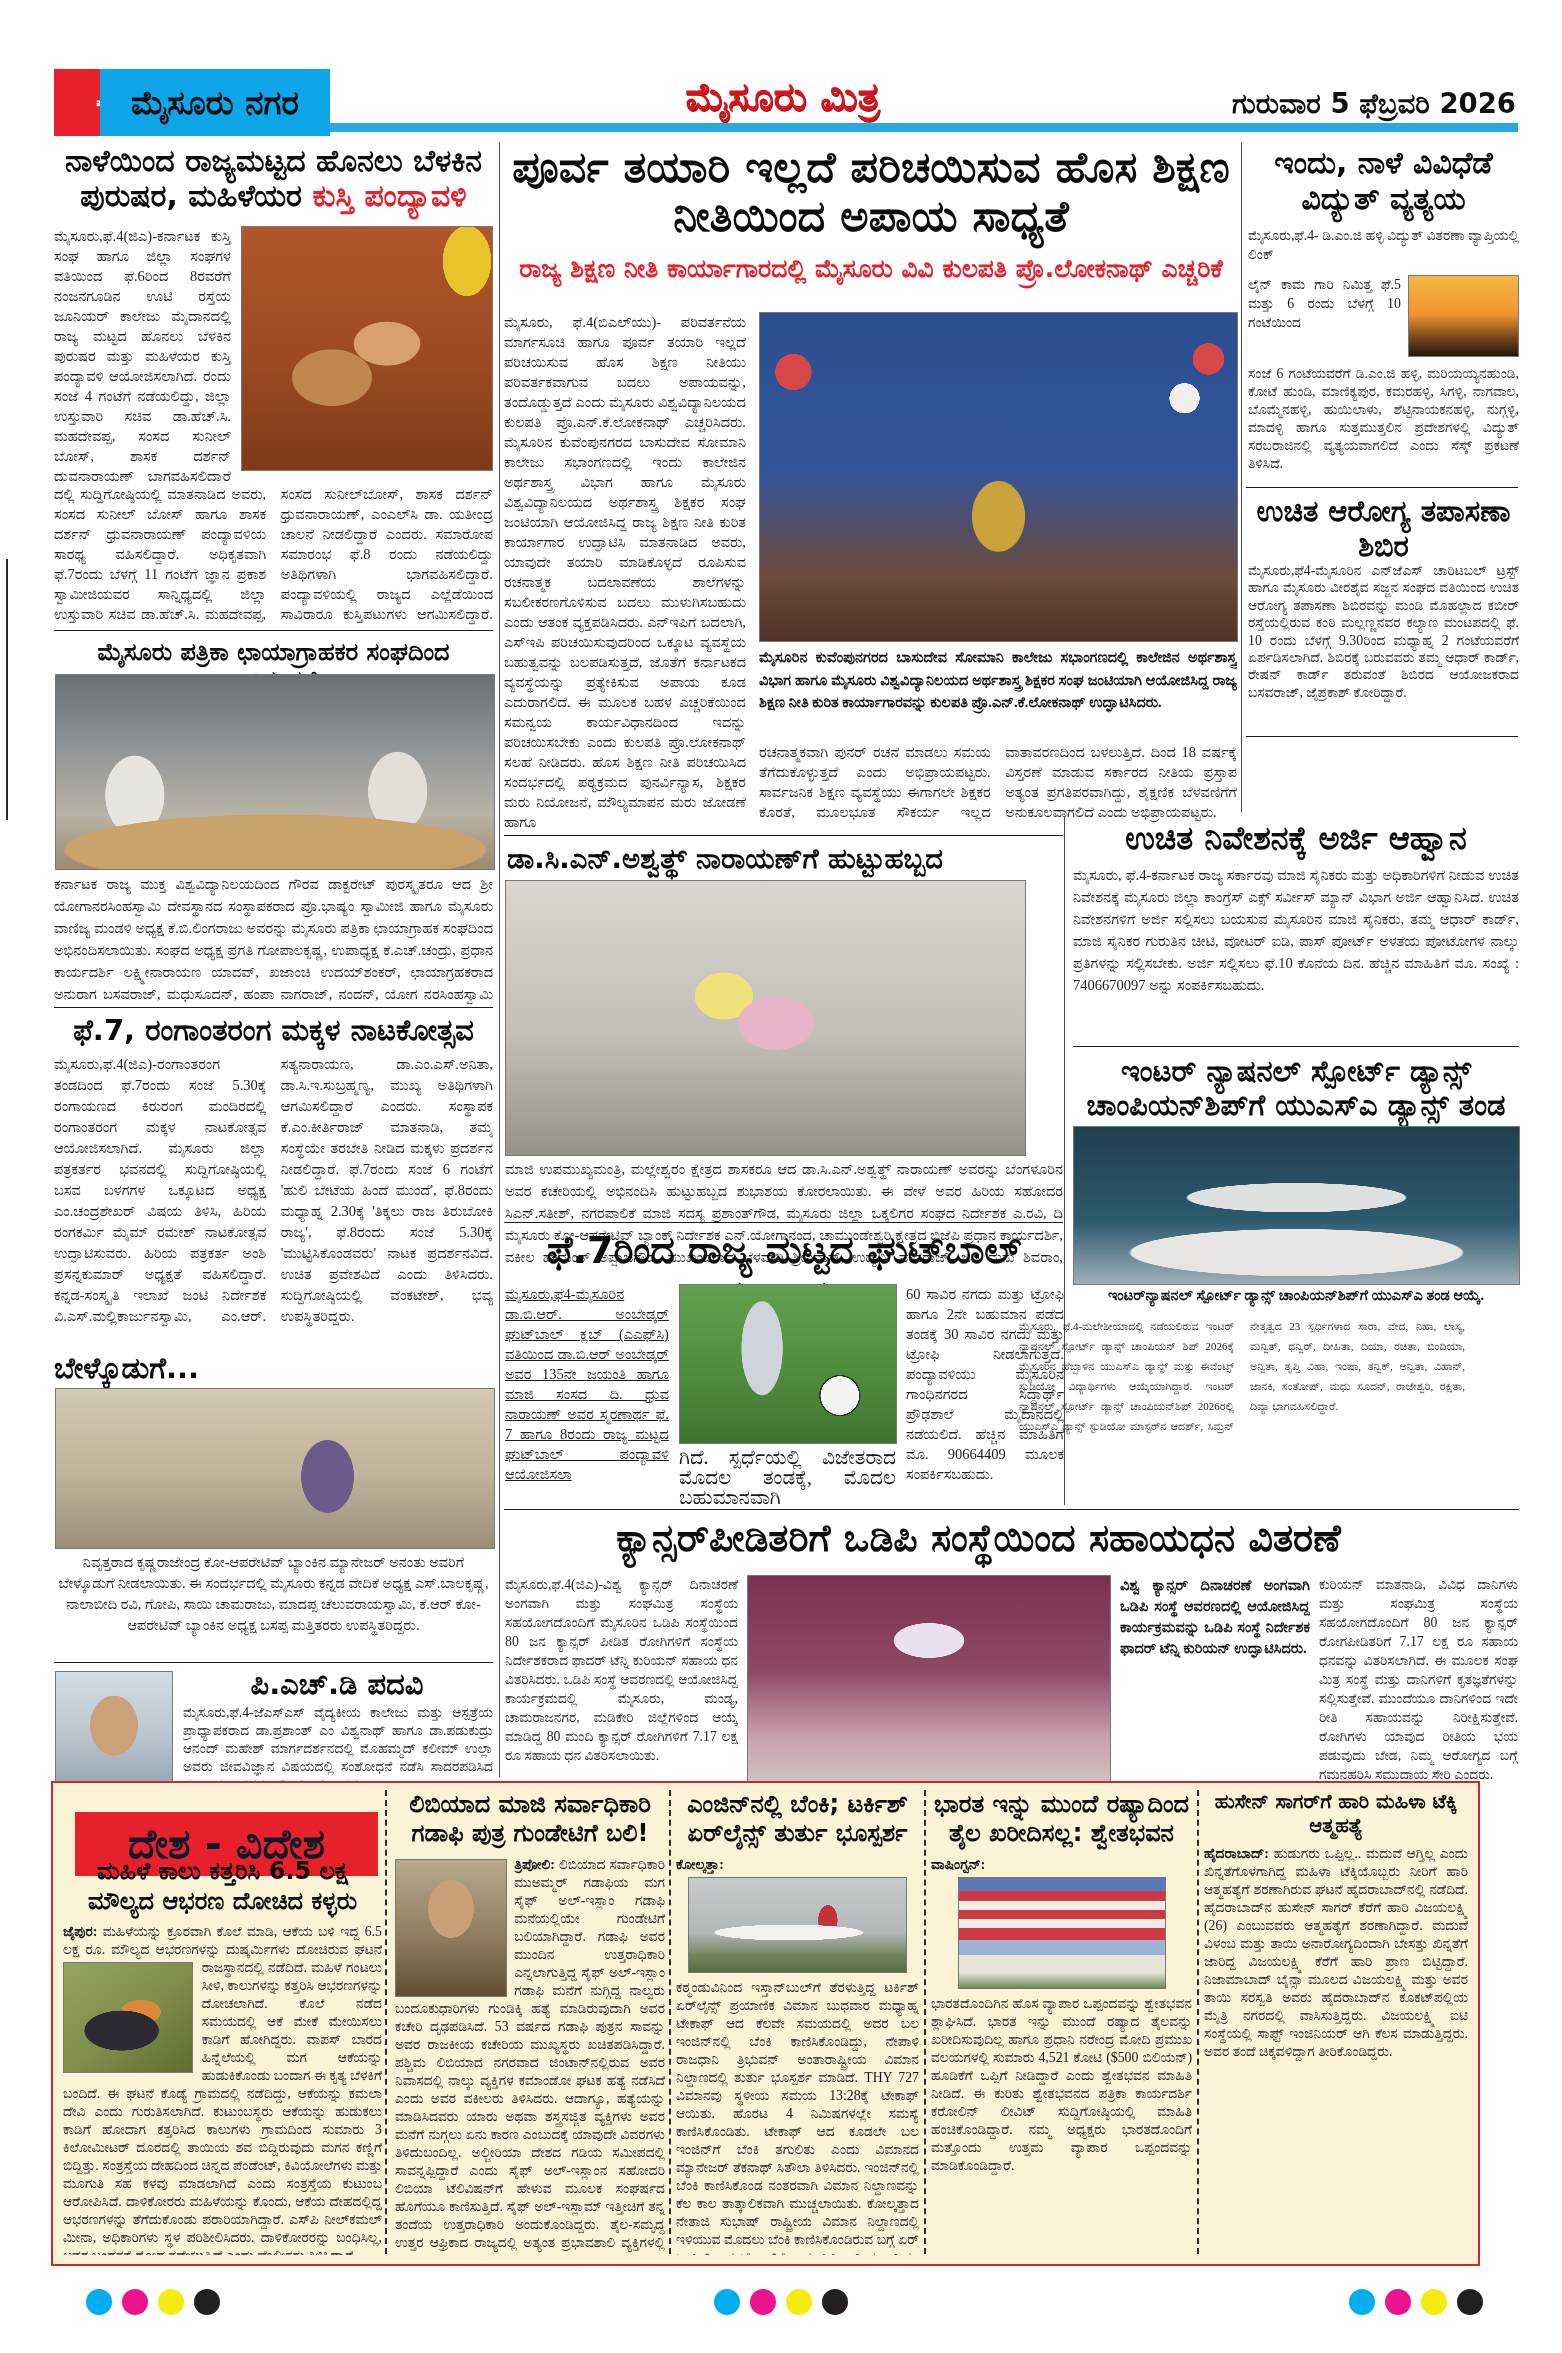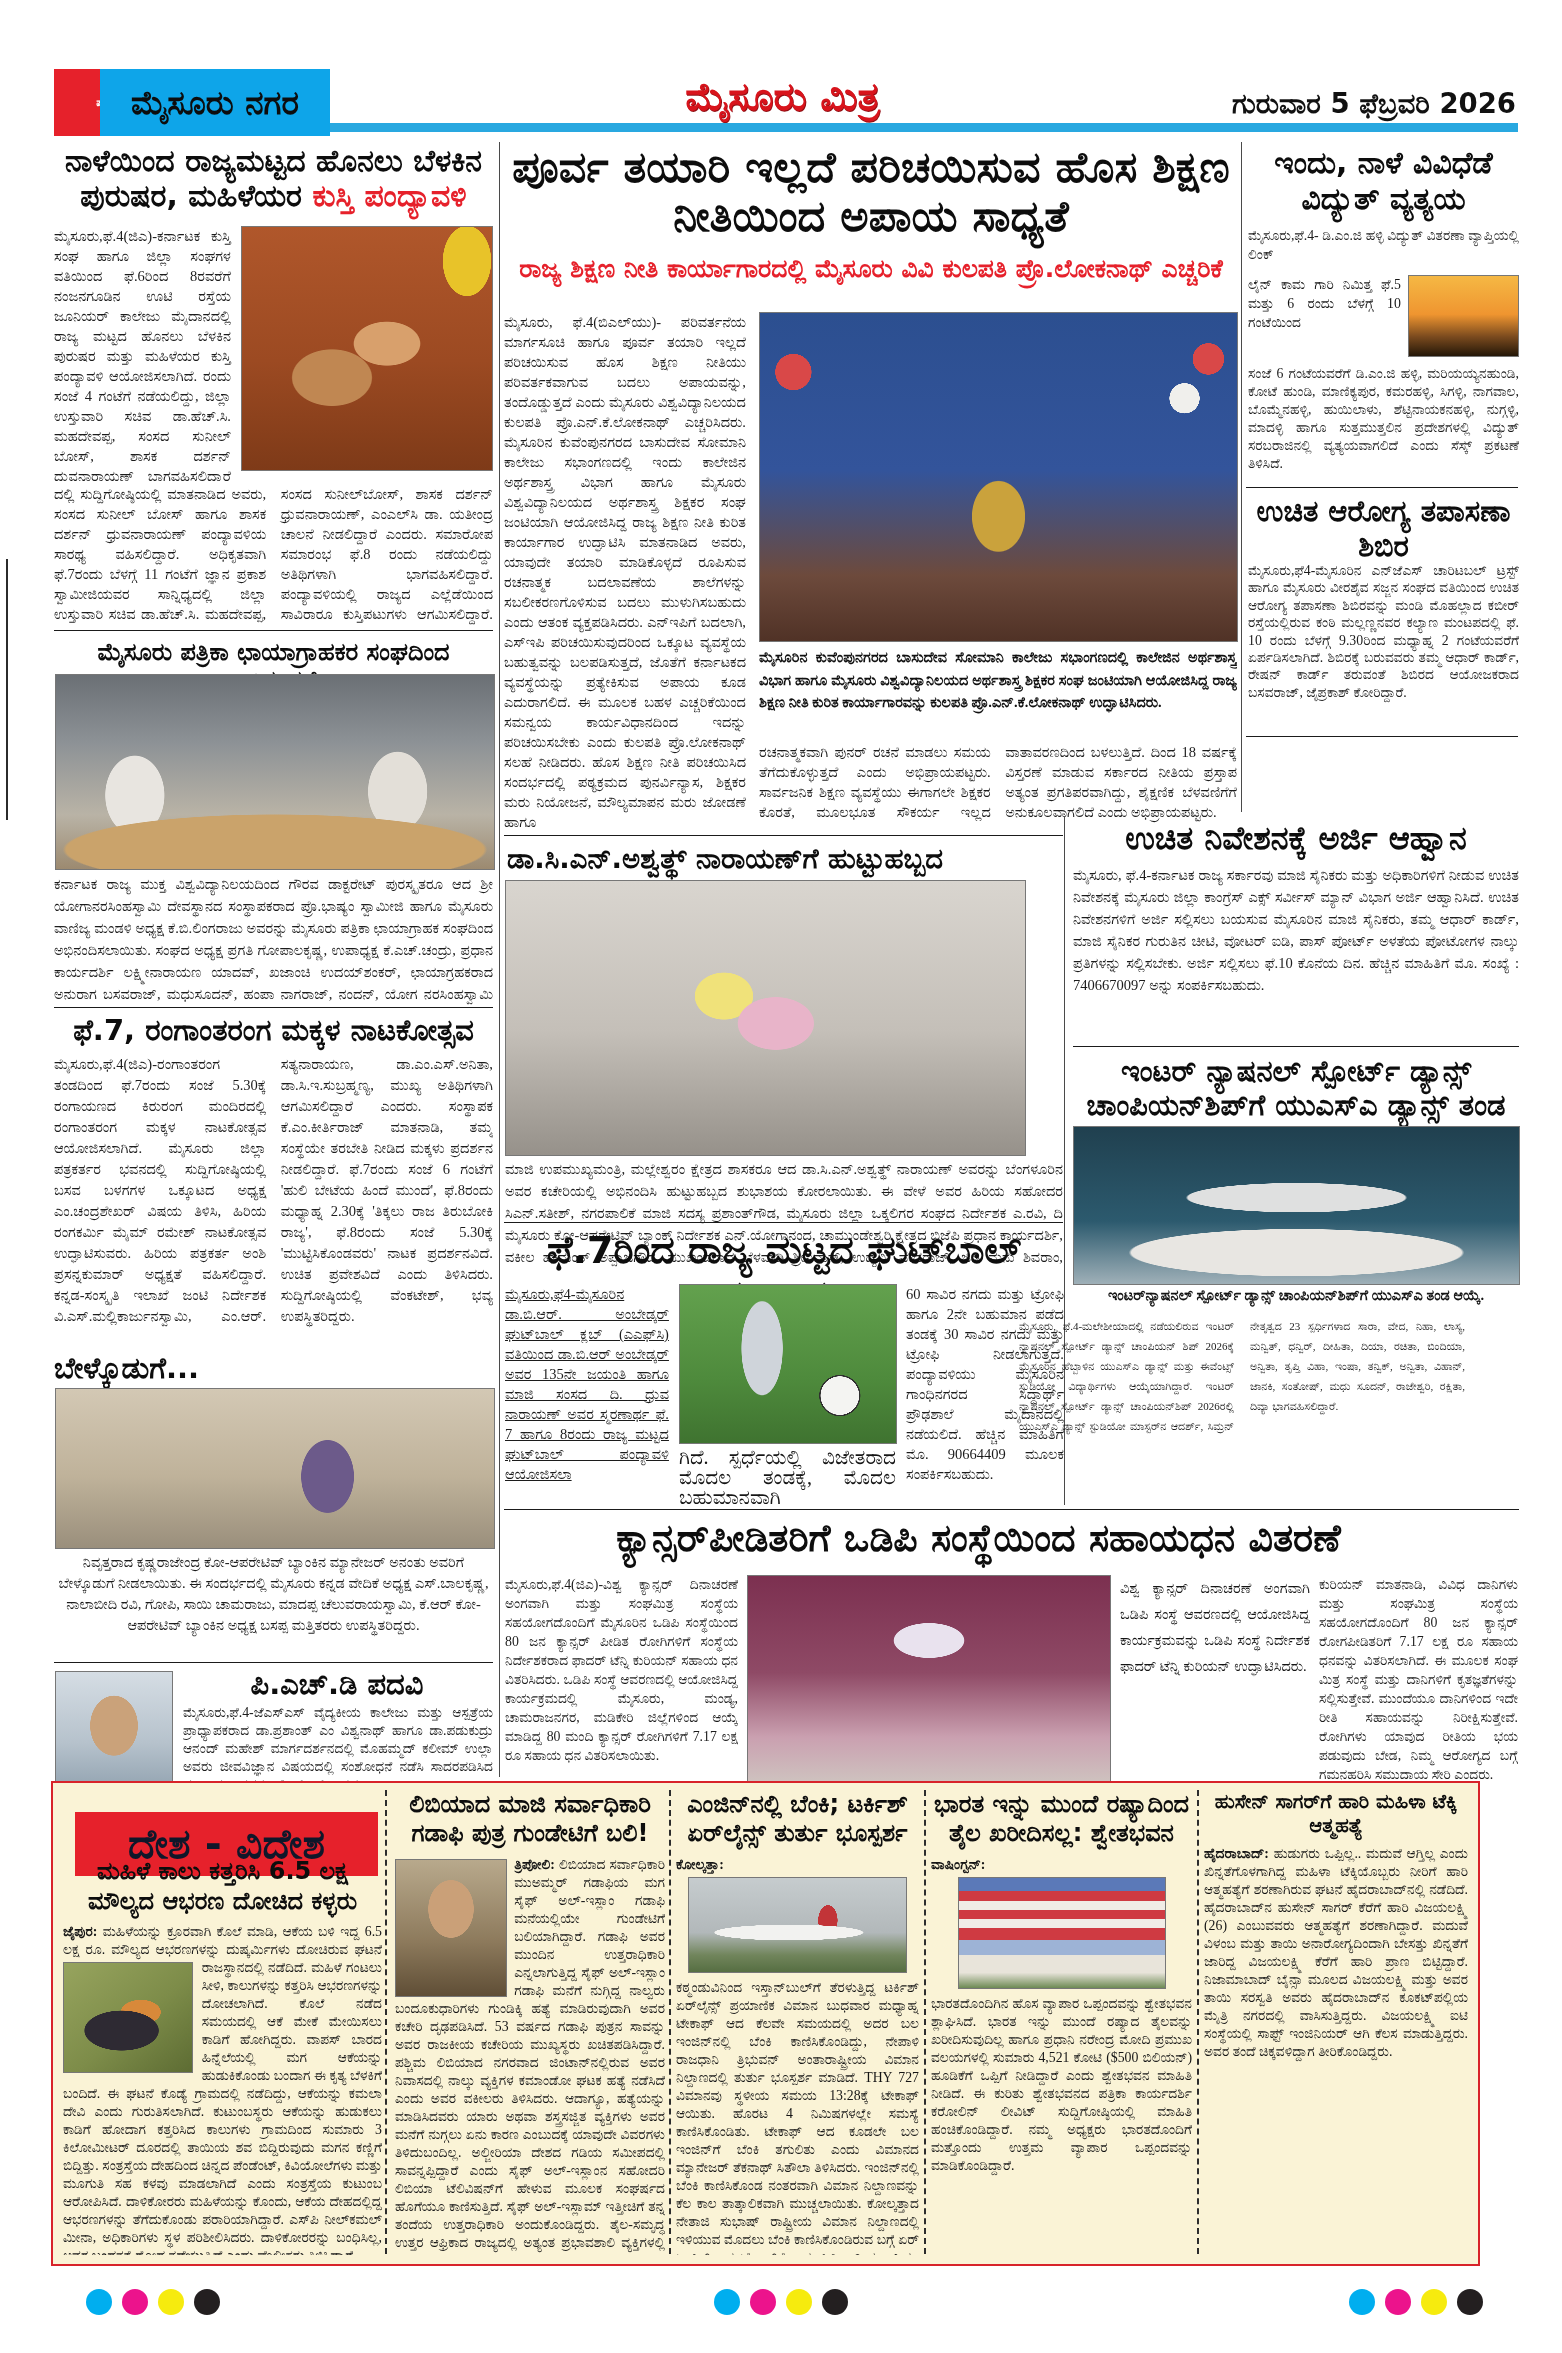--- a/index.html
+++ b/index.html
@@ -67,21 +67,21 @@
   .fb-m{width:217px;}
   .fb-m .ph{width:216px;height:158px;}
   .fb-m-txt{font-size:20px;line-height:20px;height:57px;overflow:hidden;text-align:justify;margin-top:2.9px;}
   .fb-r{width:187px;font-size:14.5px;line-height:20px;}
   
   .ca-rule{left:504px;top:1509px;width:1015px;}
   .ca-hl{position:absolute;left:504px;top:1516px;width:949px;text-align:center;font-size:38px;}
   .ca-row{position:absolute;left:505px;top:1575px;width:1015px;height:217px;display:flex;gap:9px;}
   .ca-c1{width:233px;font-size:13.8px;line-height:19px;}
   .ca-ph{width:362px;height:215px;}
-  .ca-c3{width:190px;font-size:14.5px;line-height:26px;font-weight:400;text-align:justify;overflow:hidden;}
+  .ca-c3{width:190px;font-size:14.5px;line-height:21px;font-weight:700;text-align:justify;overflow:hidden;}
   .ca-c4{width:199px;font-size:13.8px;line-height:19px;}
   
   .r-pw-hl{position:absolute;left:1248px;top:145px;width:271px;text-align:center;font-size:30px;line-height:1.2;}
   .r-pw-p1{position:absolute;left:1248px;top:226px;width:271px;height:48px;font-size:13.8px;line-height:19px;}
   .r-pw-row{position:absolute;left:1248px;top:275px;width:271px;height:87px;font-size:13.8px;line-height:19px;text-align:justify;overflow:hidden;}
   .r-pw-row .ph{float:right;width:109px;height:80px;margin:0 0 2.9px 7.2px;}
   .r-pw-p2{position:absolute;left:1248px;top:365px;width:271px;height:119px;font-size:13.8px;line-height:18px;}
   .r-h1{left:1246px;top:487px;width:272px;}
   .r-he-hl{position:absolute;left:1248px;top:494px;width:271px;text-align:center;font-size:29px;line-height:1.2;}
   .r-he-body{position:absolute;left:1248px;top:562px;width:271px;height:170px;font-size:13.8px;line-height:17.4px;}

